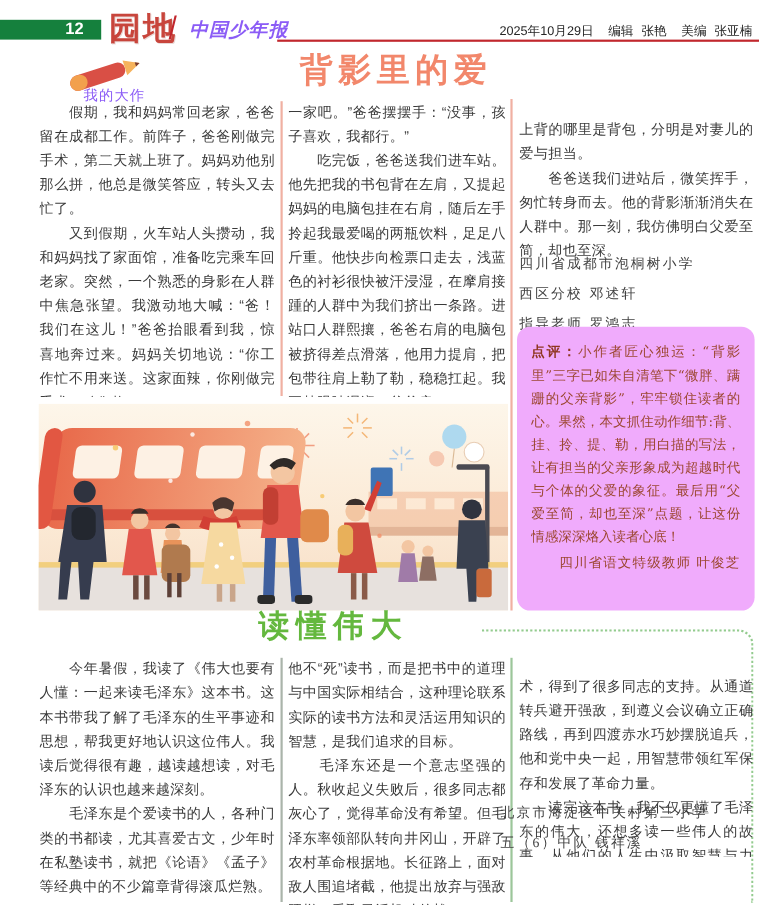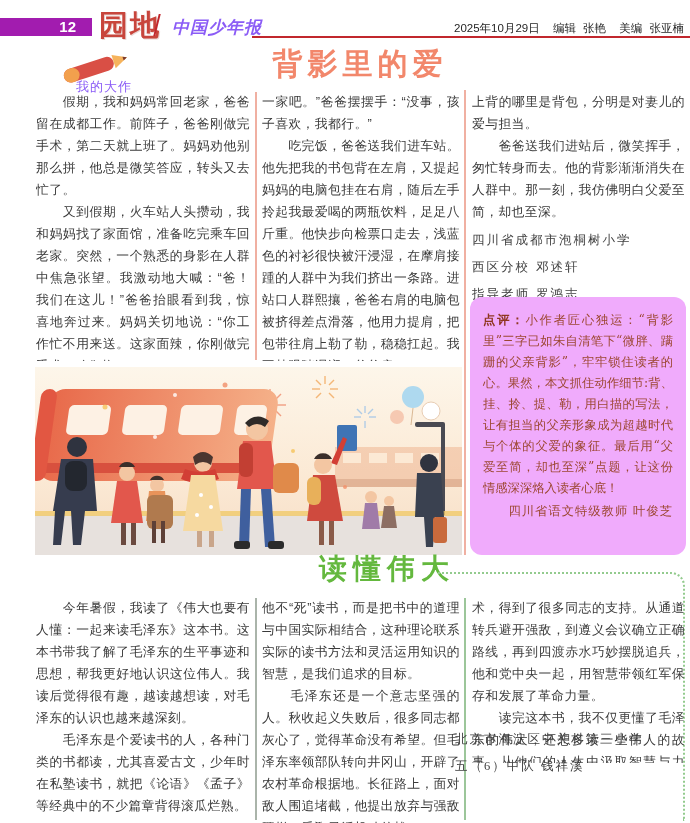--- a/index.html
+++ b/index.html
@@ -1,54 +1,54 @@
 <!DOCTYPE html>
 <html><head>
 <meta charset="utf-8">
 <style>
   * { margin:0; padding:0; box-sizing:border-box; }
   html,body { background:#ffffff; }
   body { font-family:"Liberation Sans", sans-serif; }
   .page { position:relative; width:690px; height:823px; background:#fff; overflow:hidden; }
 
   
-  .red-bar { position:absolute; left:0; top:18px; width:92px; height:18px; background:#a21caf; color:#fff;
+  .red-bar { position:absolute; left:0; top:18px; width:92px; height:18px; background:#15803d; color:#fff;
              font-size:15px; font-weight:bold; text-align:right; line-height:18px; padding-right:16px; }
   .section-title { position:absolute; left:99px; top:6px; font-size:29px; font-weight:900; letter-spacing:2px;
                    color:#c8453c; text-shadow:1px 1px 0 #e9d8d6;text-align:center; }
   .masthead-sep { position:absolute; left:156px; top:14px; width:2px; height:22px; background:#c1272d; transform:skewX(-14deg); }
   .masthead { position:absolute; left:172px; top:16px; font-family:"DejaVu Serif", serif; font-style:italic;
               font-weight:bold; font-size:17px; color:#8b5cf6; letter-spacing:1px; }
   .date-line { position:absolute; right:6px; top:21px; font-size:11.5px; color:#262626; }
   .date-line span { margin-left:10px; }
   .header-rule { position:absolute; left:252px; top:36px; width:438px; height:2px; background:#c1272d; }
 
   
   .badge { position:absolute; left:50px; top:50px; width:110px; height:48px; }
   .badge svg { position:absolute; left:0; top:0; }
   .badge-label { position:absolute; left:26px; top:28px; font-size:13px; font-weight:400; color:#8b5cf6;
                  letter-spacing:1px; text-shadow:0 0 2px #fff; }
 
   
   .a1-title { position:absolute; left:235px; top:44px; width:250px; text-align:center; font-size:30px;
               font-weight:900; color:#f2876b; letter-spacing:5px; }
-  .a2-title { position:absolute; left:235px; top:550px; width:220px; text-align:right; font-size:28px;
+  .a2-title { position:absolute; left:235px; top:550px; width:220px; text-align:left; font-size:28px;
               font-weight:900; color:#64b83e; letter-spacing:6px; }
   .a2-frame { position:absolute; left:438px; top:572px; width:247px; height:249px;
               border-top:2px dotted #93cb8e; border-right:2px dotted #93cb8e; border-top-right-radius:14px; }
 
   
   .col { position:absolute; font-size:12.8px; line-height:22px; color:#3a3a3a; text-align:justify;
          letter-spacing:0.4px; overflow:hidden; }
   .col p { margin:0; }
   .a1c { top:91px; height:270px; }
   .a2c { top:597px; height:226px; }
   .c1 { left:36px;  width:214px; }
   .c2 { left:262px; width:198px; }
-  .c3 { left:472px; width:213px; }
+  .c3 { left:472px; width:213px;margin-top:16px; }
   .a1 .c3, .c3.a1c { height:134px; }
 
   .divider { position:absolute; width:1.5px; }
   .d-pink  { background:#f0b0a2; }
   .d-green { background:#9cc69a; }
 
   
   .sigs { position:absolute; font-family:"DejaVu Serif", serif; font-size:12.5px; color:#3f3f3f;
           text-align:left; line-height:27px; letter-spacing:2px; }
   .sigs .sig-line { white-space:nowrap; }

